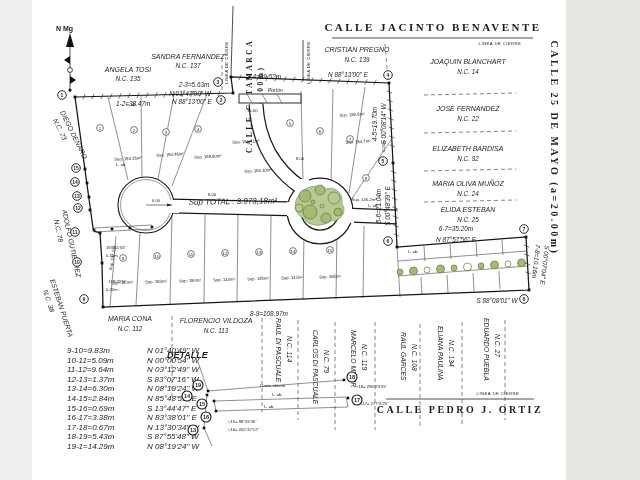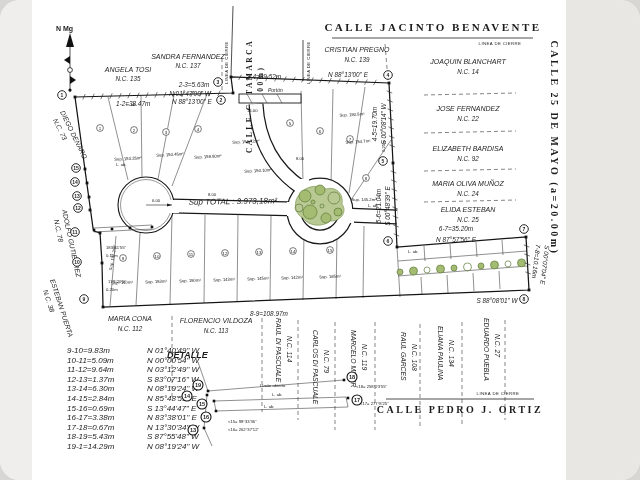--- a/index.html
+++ b/index.html
@@ -1,17 +1,17 @@
 <!DOCTYPE html>
 <html><head>
 <meta charset="utf-8">
 <style>
   html,body{margin:0;padding:0;background:#d8d6d3;}
   #stage{position:relative;width:640px;height:480px;background:#ffffff;overflow:hidden;
-         font-family:"Liberation Sans",sans-serif;border-radius:20px;}
+         font-family:"Liberation Sans",sans-serif;}
   svg text{font-family:"Liberation Sans",sans-serif;fill:#1c1c1c;}
   .it{font-style:italic;}
   .bold{font-weight:bold;}
   .mid{text-anchor:middle;}
   .nm{font-size:7px;font-style:italic;text-anchor:middle;}
   .nc{font-size:6.3px;font-style:italic;text-anchor:middle;}
   .nmr{font-size:6.8px;font-style:italic;}
   .dim{font-size:6.4px;font-style:italic;}
   .sm{font-size:4.2px;}
   .ldc{font-size:4.3px;letter-spacing:.4px;}

